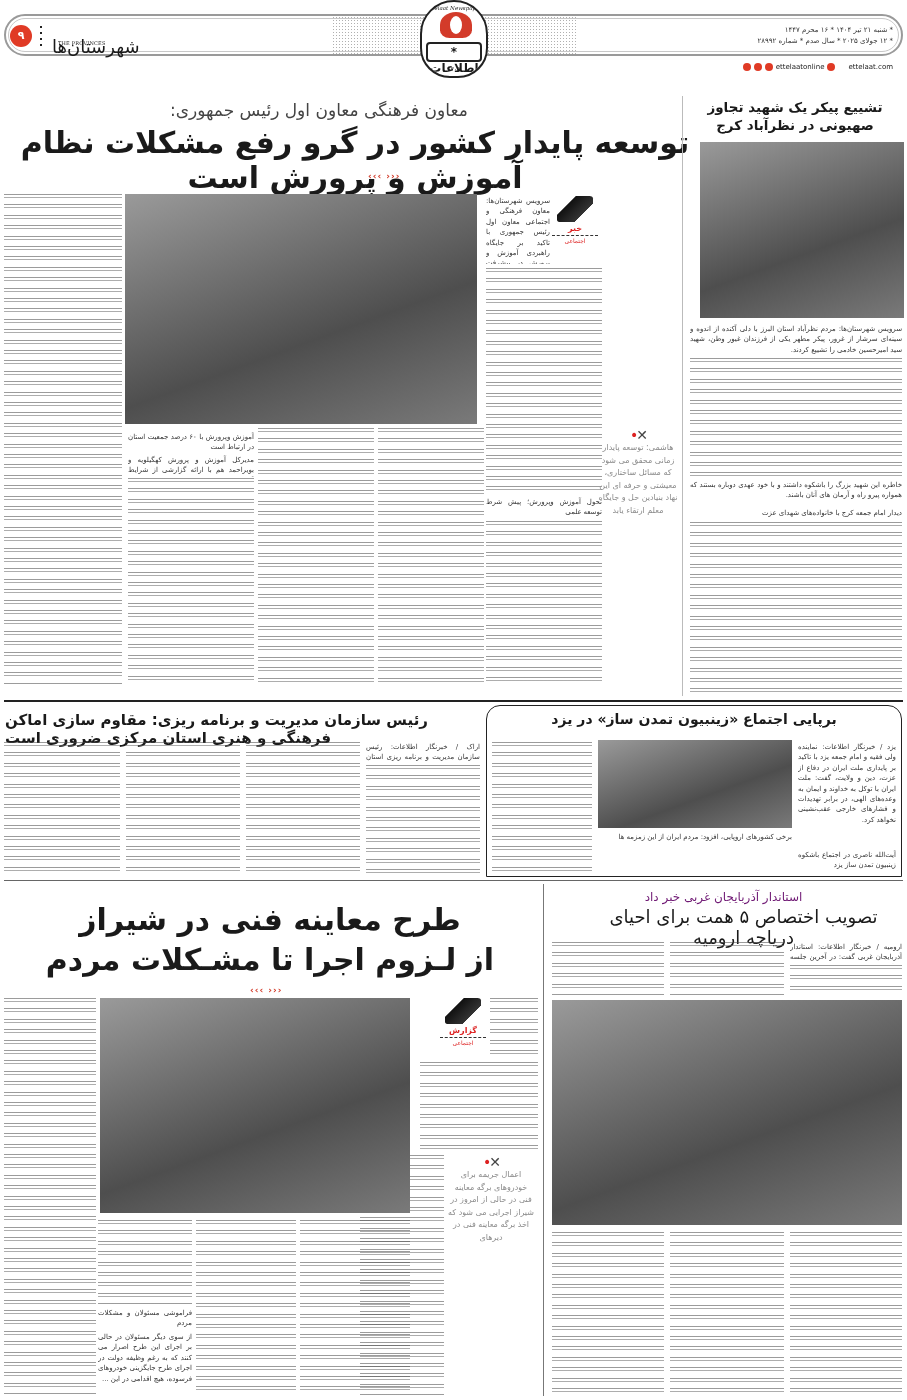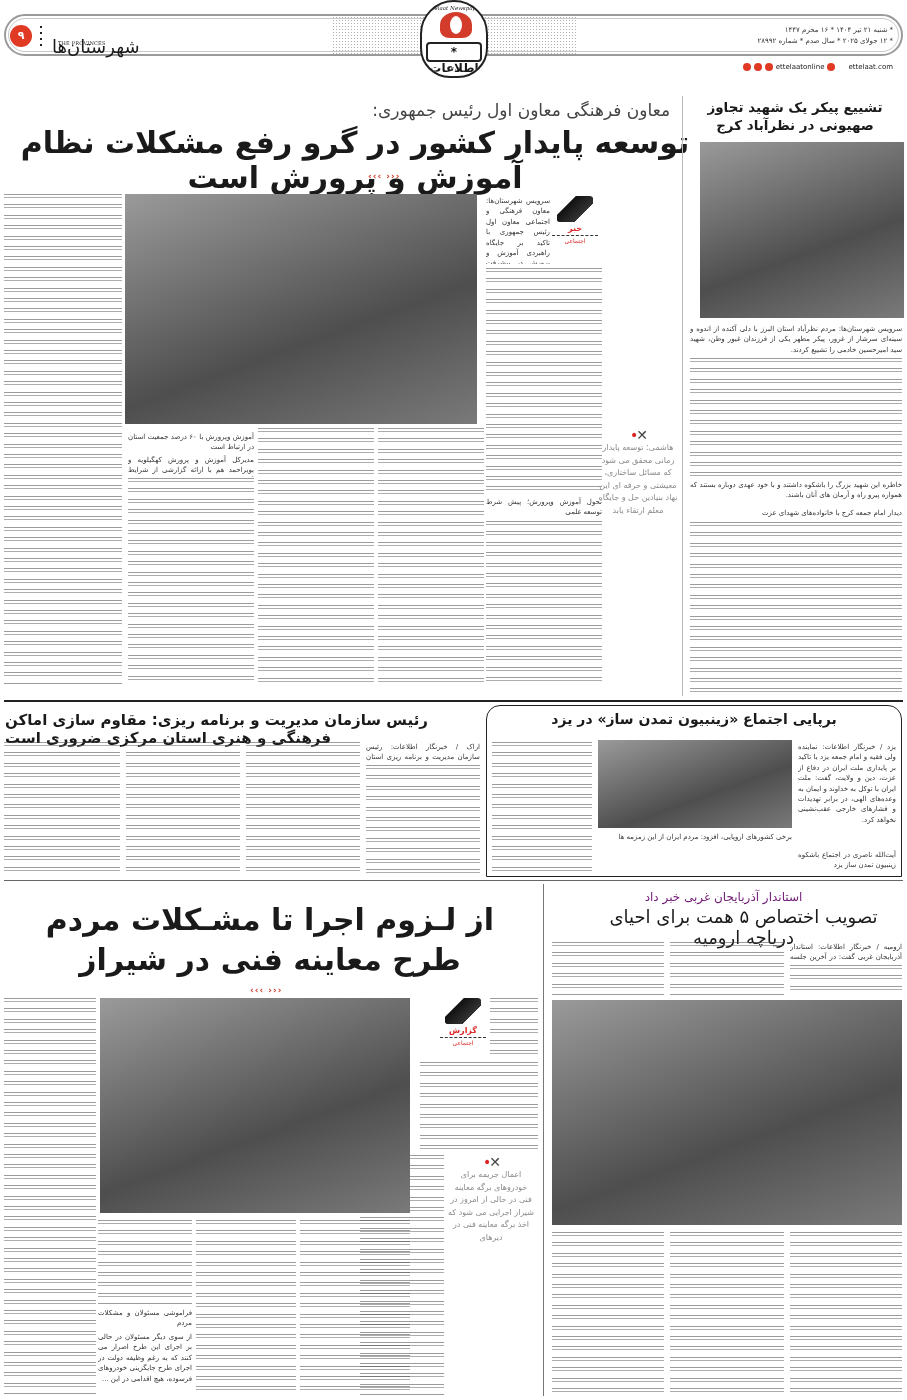--- a/index.html
+++ b/index.html
@@ -46,21 +46,21 @@
   .badge { position: absolute; text-align: center; }
   .badge .feather { width: 36px; height: 26px; margin: 0 auto; background: linear-gradient(135deg, transparent 30%, #111 31%, #333 70%, transparent 71%); border-radius: 50% 10% 50% 10%; }
   .badge .b1 { color: #d22; font-size: 8px; font-weight: bold; margin-top: 2px; }
   .badge .b2 { color: #d22; font-size: 6px; border-top: 1px dashed #333; margin-top: 2px; padding-top: 1px; }
 
   .pull { position: absolute; text-align: center; color: #8a8a8a; font-size: 8px; line-height: 12.5px; }
   .pull .arrows { font-size: 14px; color: #444; letter-spacing: -2px; line-height: 14px; }
   .pull .arrows span { color: #d22; }
 
   
-  .kicker1 { position: absolute; top: 100px; left: 170px; width: 500px; text-align: right; font-size: 17px; color: #444; }
+  .kicker1 { position: absolute; top: 100px; left: 170px; width: 500px; text-align: left; font-size: 17px; color: #444; }
   .head1 { position: absolute; top: 125px; left: 5px; width: 670px; text-align: center; font-size: 30px; font-weight: bold; letter-spacing: -0.5px; margin-left: 15px; }
   .side-head { position: absolute; top: 98px; left: 690px; width: 210px; text-align: center; font-size: 13.5px; font-weight: bold; line-height: 18px; }
 
   .head2 { position: absolute; top: 711px; left: 5px; width: 475px; text-align: left; font-size: 15px; font-weight: bold; }
   .yazd-box { position: absolute; top: 705px; left: 486px; width: 416px; height: 172px; border: 1.5px solid #222; border-radius: 14px 14px 0 0; }
   .head3 { position: absolute; top: 711px; left: 486px; width: 416px; text-align: center; font-size: 14px; font-weight: bold; }
 
   .kicker4 { position: absolute; top: 890px; left: 545px; width: 357px; text-align: center; font-size: 12px; color: #701a75; }
   .head4 { position: absolute; top: 906px; left: 545px; width: 357px; text-align: center; font-size: 18px; font-weight: normal; padding-left: 40px; }
 
@@ -163,22 +163,22 @@
 <div class="text-col" style="top:942px;left:790px;width:112px;height:22px;">ارومیه / خبرنگار اطلاعات: استاندار آذربایجان غربی گفت: در آخرین جلسه کارگروه ملی احیای دریاچه ارومیه ...</div>
 <div class="text-col lines" style="top:965px;left:790px;width:112px;height:30px;"></div>
 <div class="text-col lines" style="top:942px;left:670px;width:114px;height:53px;"></div>
 <div class="text-col lines" style="top:942px;left:552px;width:112px;height:53px;"></div>
 <div class="photo" style="top:1000px;left:552px;width:350px;height:225px;"></div>
 <div class="text-col lines" style="top:1232px;left:790px;width:112px;height:164px;"></div>
 <div class="text-col lines" style="top:1232px;left:670px;width:114px;height:164px;"></div>
 <div class="text-col lines" style="top:1232px;left:552px;width:112px;height:164px;"></div>
 
 <h2 class="head5">
+  <div>طرح معاینه فنی در شیراز</div>
   <div>از لـزوم اجرا تا مشـکلات مردم</div>
-  <div>طرح معاینه فنی در شیراز</div>
 </h2>
 <div class="chev" style="top:985px;left:250px;">‹‹‹ ›››</div>
 
 <div class="badge" style="top:998px;left:440px;width:46px;">
   <div class="feather"></div>
   <div class="b1">گزارش</div>
   <div class="b2">اجتماعی</div>
 </div>
 <div class="text-col lines" style="top:998px;left:490px;width:48px;height:62px;"></div>
 <div class="text-col lines" style="top:1062px;left:420px;width:118px;height:90px;"></div>

